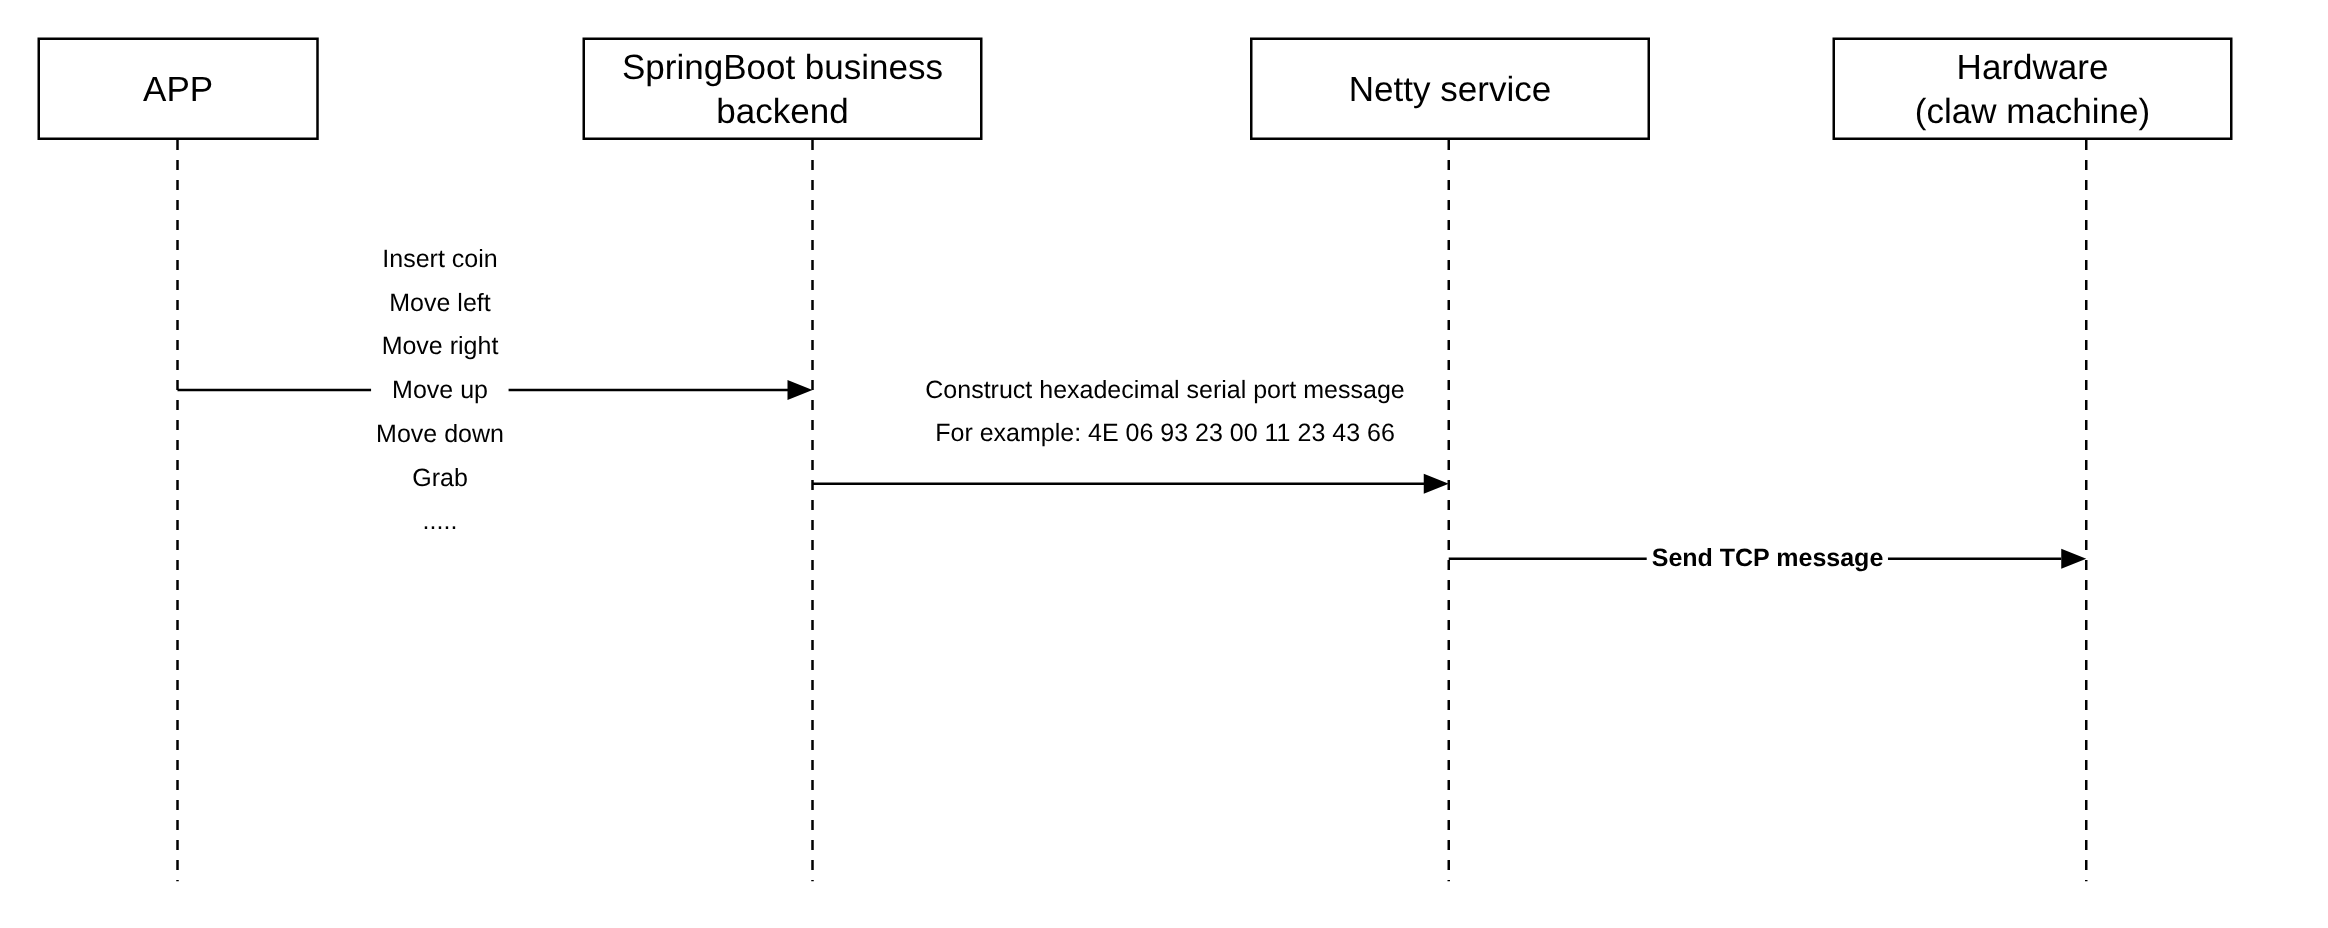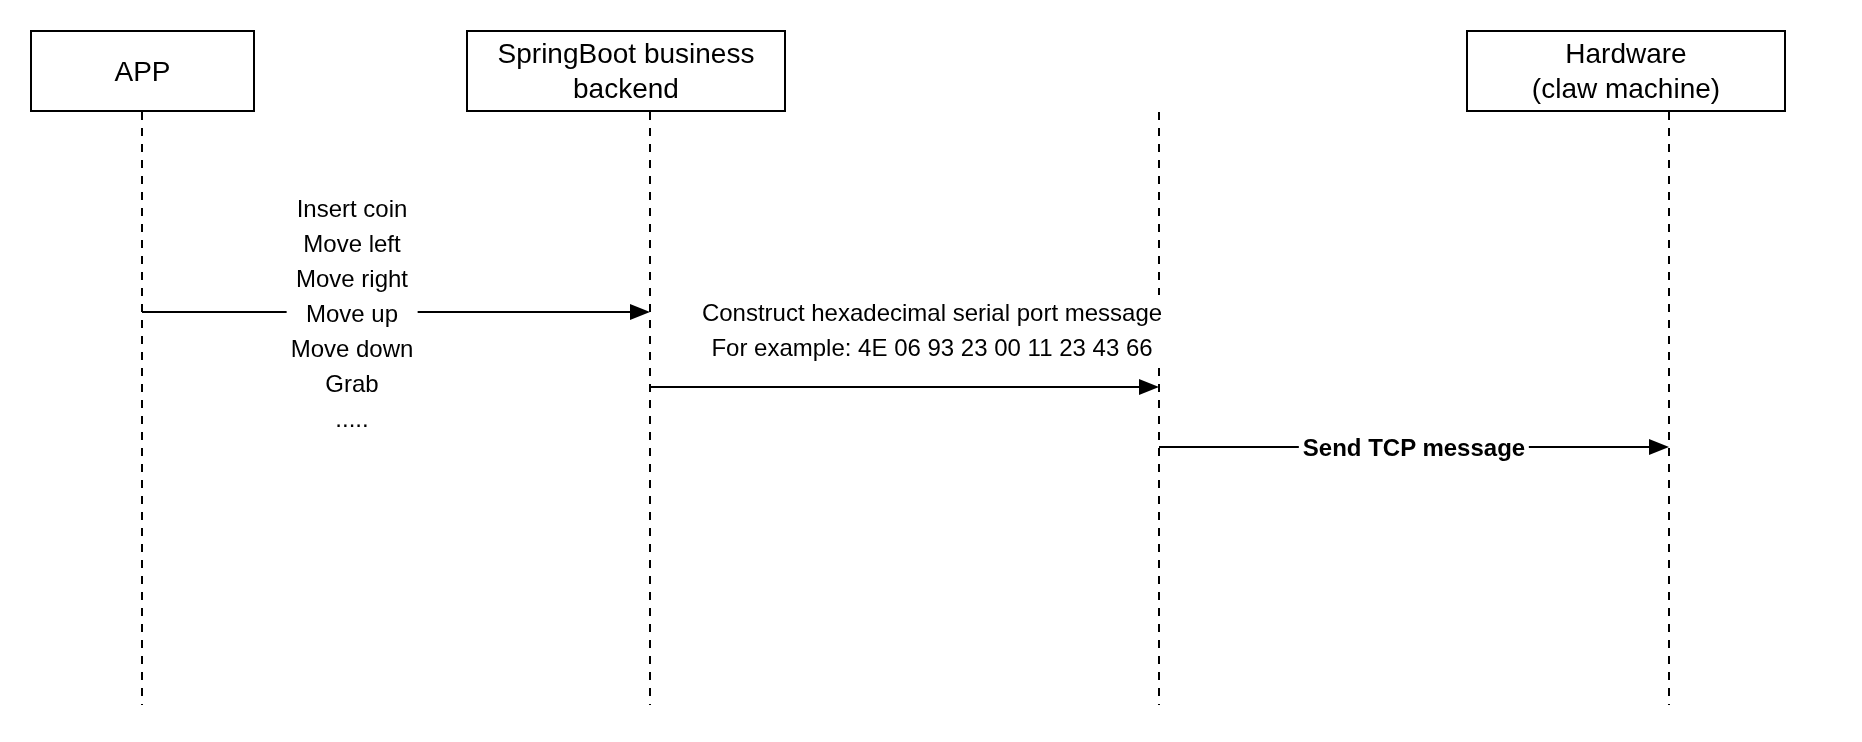--- a/index.html
+++ b/index.html
@@ -65,21 +65,21 @@
     width: 0;
     height: 0;
     border-top: 8px solid transparent;
     border-bottom: 8px solid transparent;
     border-left: 20px solid #000000;
   }
   .msg-label {
     position: absolute;
     transform: translate(-50%, -50%);
     text-align: center;
-    font-size: 24px;
+    font-size: 20px;
     line-height: 35px;
     white-space: pre-line;
     background: #ffffff;
     padding: 0 4px;
   }
   .shaft-1 { left: 142px;  top: 311px; width: 490px; }
   .head-1  { left: 630px;  top: 304px; }
   .label-1 { left: 352px;  top: 313px; }
 
   .shaft-2 { left: 650px;  top: 386px; width: 490px; }
@@ -94,20 +94,23 @@
 <body>
 
 <div class="canvas">
 
   <div class="actor actor-app">
     <span>APP</span>
   </div>
   <div class="actor actor-sb">
     <span>SpringBoot business
 backend</span>
+  </div>
+  <div class="actor actor-netty">
+    <span>Netty service</span>
   </div>
   <div class="actor actor-hw">
     <span>Hardware
 (claw machine)</span>
   </div>
 
   <div class="lifeline lifeline-app"></div>
   <div class="lifeline lifeline-sb"></div>
   <div class="lifeline lifeline-netty"></div>
   <div class="lifeline lifeline-hw"></div>

